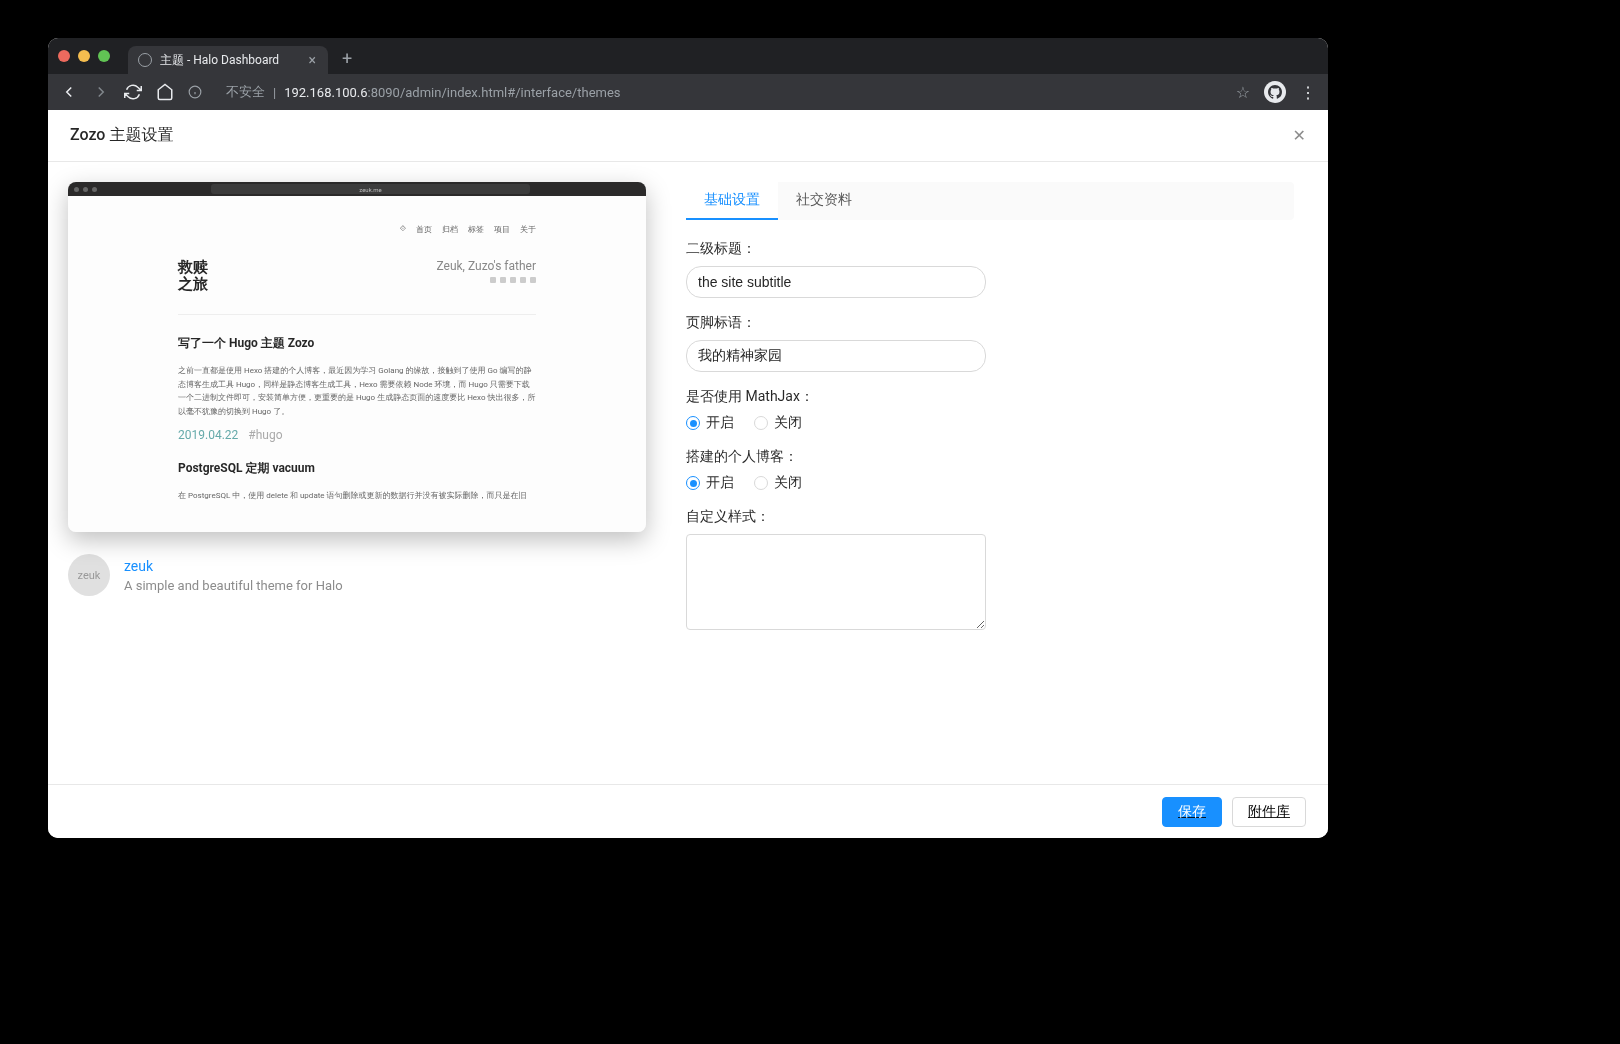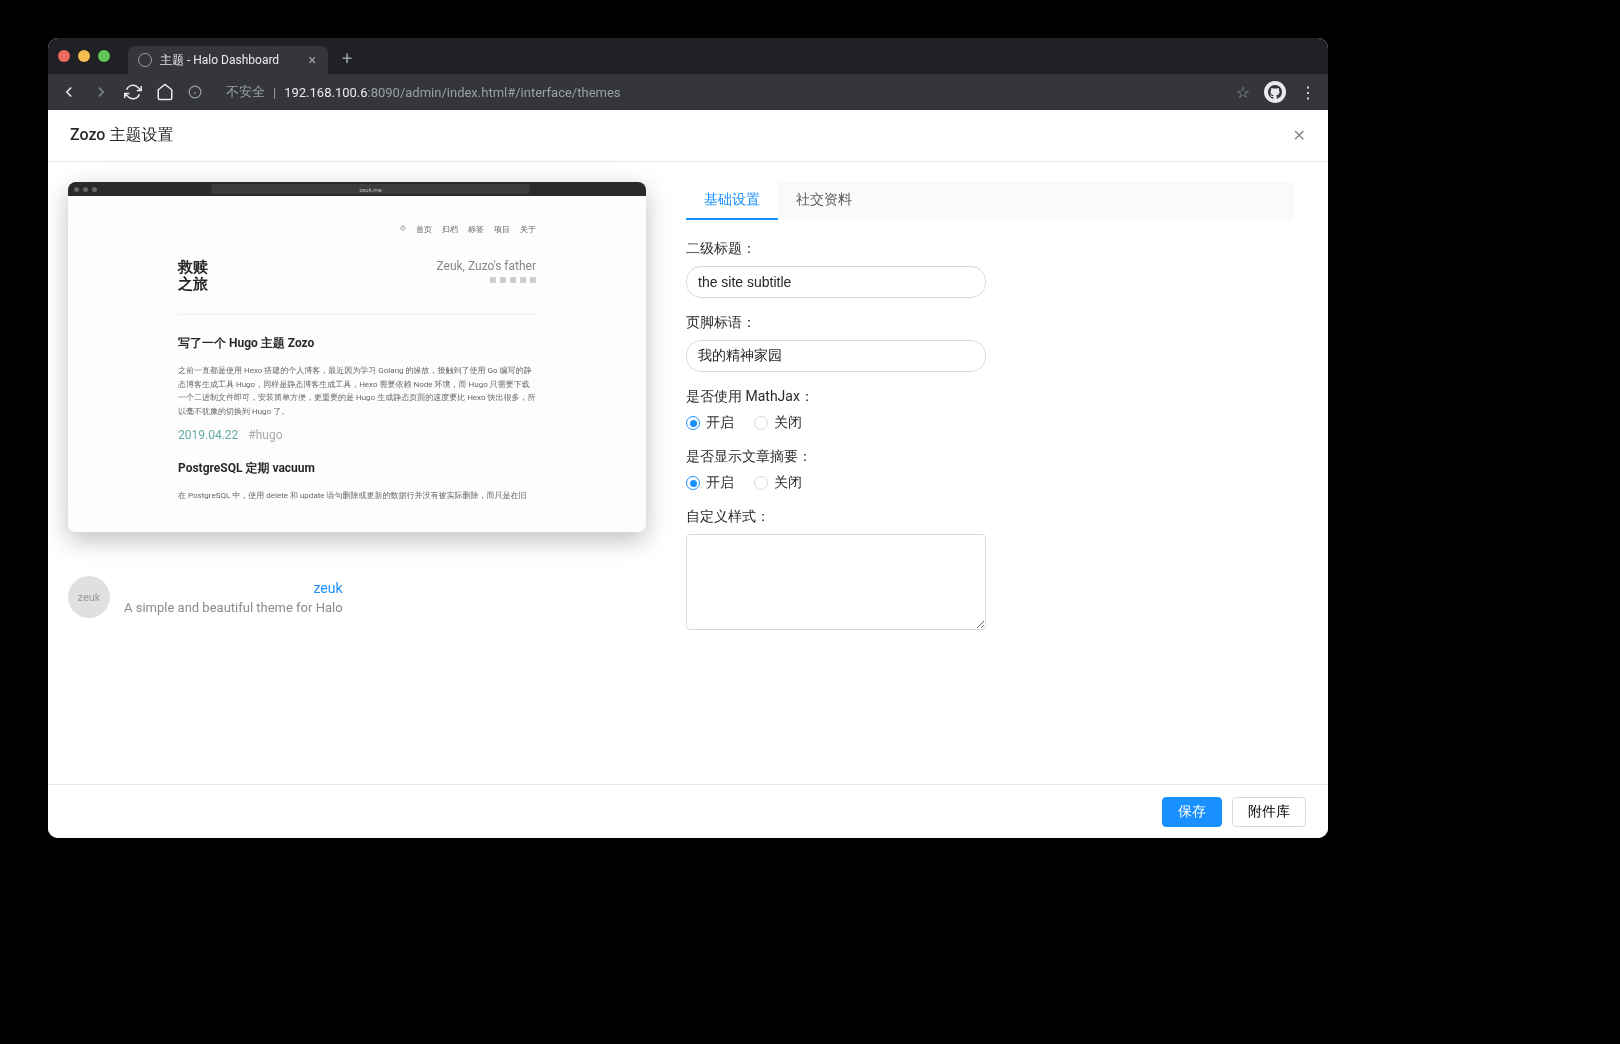--- a/index.html
+++ b/index.html
@@ -91,21 +91,21 @@
     .prev-hero { display:flex; justify-content:space-between; align-items:flex-start; margin-bottom:22px; }
     .prev-logo { font-size:15px; font-weight:700; line-height:1.1; }
     .prev-tag { font-size:12px; color:#888; text-align:right; }
     .prev-icons { display:flex; gap:4px; justify-content:flex-end; margin-top:4px; }
     .prev-icons span { width:6px; height:6px; background:#ccc; border-radius:1px; }
     .prev-sep { height:1px; background:#eee; margin-bottom:20px; }
     .prev-h2 { font-size:12px; font-weight:700; margin-bottom:12px; }
     .prev-p { font-size:8px; color:#666; line-height:1.7; margin-bottom:10px; }
     .prev-meta { font-size:12px; color:#aaa; margin-bottom:18px; display:flex; gap:10px; }
     .prev-meta .date { color:#6aa; }
-    .author-row { display:flex; align-items:center; gap:14px; margin-top:44px;text-align:right; }
+    .author-row { display:flex; align-items:center; gap:14px; margin-top:22px; }
     .avatar { width:42px; height:42px; border-radius:50%; background:#e0e0e0; display:flex; align-items:center; justify-content:center; font-size:11px; color:#999; }
     .author-name { color:#1890ff; font-size:14px; margin-bottom:4px; }
     .author-desc { font-size:13px; color:#8c8c8c; }
     
     .right-col { flex:1; max-width:608px; }
     .tabs { display:flex; background:#fafafa; border-radius:4px; }
     .tabs .tab-item { padding:9px 18px; font-size:14px; color:#595959; background:#fafafa; cursor:pointer; }
     .tabs .tab-item.active { color:#1890ff; background:#fff; border-bottom:2px solid #1890ff; }
     .form { margin-top:20px; max-width:300px; }
     .form-group { margin-bottom:16px; }
@@ -121,21 +121,21 @@
       font-size:14px; resize:both;
     }
     .radio-row { display:flex; gap:20px; align-items:center; }
     .radio-item { display:flex; align-items:center; gap:6px; cursor:pointer;font-family:Liberation Mono, monospace; }
     .radio { width:14px; height:14px; border-radius:50%; border:1px solid #d9d9d9; display:inline-flex; align-items:center; justify-content:center; }
     .radio.checked { border-color:#1890ff; }
     .radio.checked::after { content:''; width:7px; height:7px; border-radius:50%; background:#1890ff; }
     .app-footer {
       height:54px; border-top:1px solid #e8e8e8;
       display:flex; align-items:center; justify-content:flex-end;
-      padding:0 22px; gap:10px;
+      padding:0 22px; gap:10px;text-decoration:underline;
     }
     .btn { height:30px; padding:0 15px; border-radius:4px; font-size:14px; cursor:pointer; border:1px solid #d9d9d9; background:#fff; display:inline-flex; align-items:center; }
     .btn.primary { background:#1890ff; border-color:#1890ff; color:#fff; }
   </style>
 </head>
 <body>
 
 <div class="screen">
 
   <div class="chrome-top">
@@ -282,21 +282,21 @@
                 <span class="radio checked"></span>
                 <span>开启</span>
               </div>
               <div class="radio-item">
                 <span class="radio"></span>
                 <span>关闭</span>
               </div>
             </div>
           </div>
           <div class="form-group">
-            <label class="form-label">是否显示文章摘要：</label>
+            <label class="form-label">搭建的个人博客：</label>
             <div class="radio-row">
               <div class="radio-item">
                 <span class="radio checked"></span>
                 <span>开启</span>
               </div>
               <div class="radio-item">
                 <span class="radio"></span>
                 <span>关闭</span>
               </div>
             </div>

